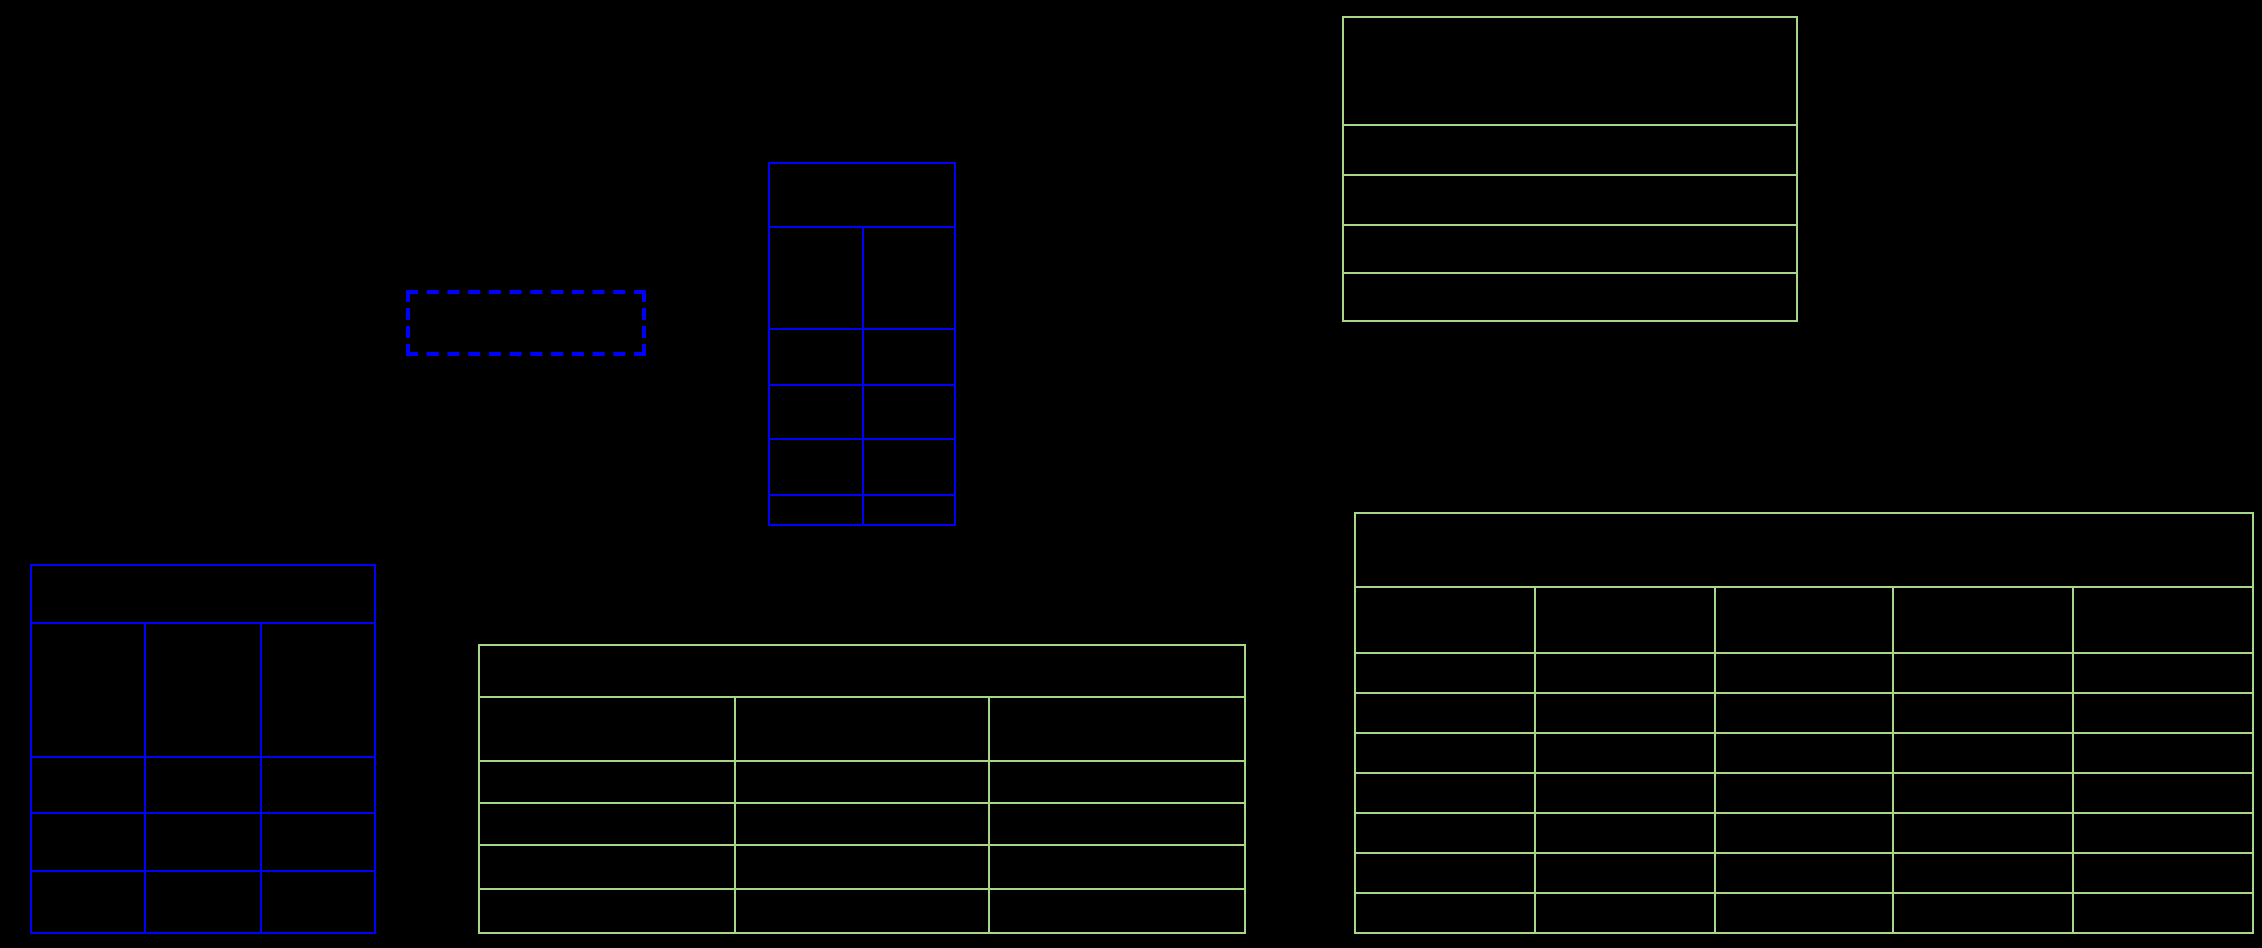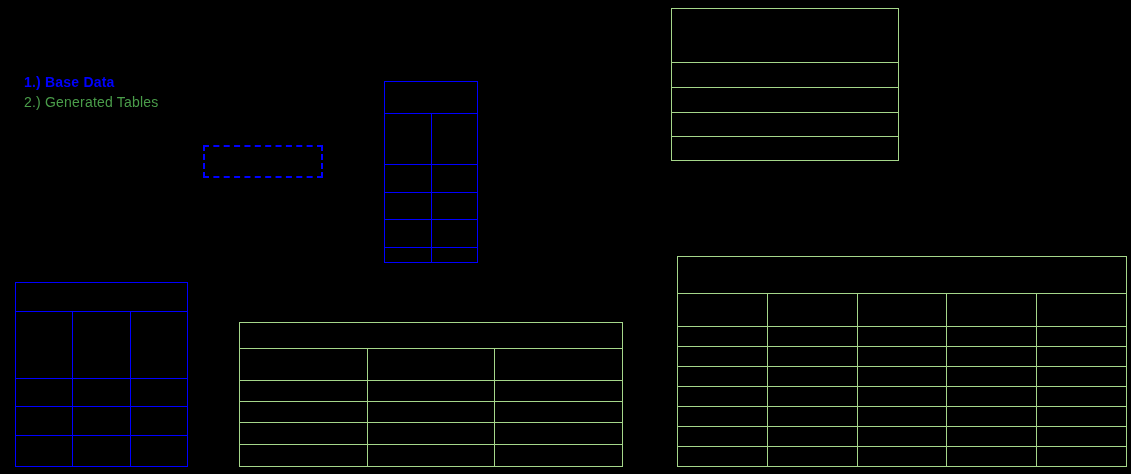--- a/index.html
+++ b/index.html
@@ -71,24 +71,20 @@
   #tbl-base-mid    { left: 384px; top: 81px;  width: 94px;  }
   #tbl-gen-topright{ left: 671px; top: 8px;   width: 228px; }
   #tbl-gen-midbot  { left: 239px; top: 322px; width: 384px; }
   #tbl-gen-botright{ left: 677px; top: 256px; width: 450px; }
 </style>
 </head>
 <body>
 
 <div id="canvas" style="width: 1131px; height: 474px; background: rgb(0, 0, 0);">
 
-  <div class="legend">
-    <div class="legend-item base" style="color: rgb(0, 0, 255);">1.) Base Data</div>
-    <div class="legend-item generated" style="color: rgb(74, 157, 74);">2.) Generated Tables</div>
-  </div>
 
   <div class="dashed-box" id="dashed-placeholder" style="left: 203px; top: 145px; width: 120px; height: 33px; border-color: rgb(0, 0, 255);"></div>
 
   <table class="tbl blue" id="tbl-base-left" style="left: 15px; top: 282px; width: 173px; border-color: rgb(0, 0, 255);">
     <tbody>
         <tr>
           <td colspan="3" style="height: 28px; border-color: rgb(0, 0, 255);"></td>
         </tr>
         <tr>
           <td style="height: 66px; width: 58px; border-color: rgb(0, 0, 255);"></td>

